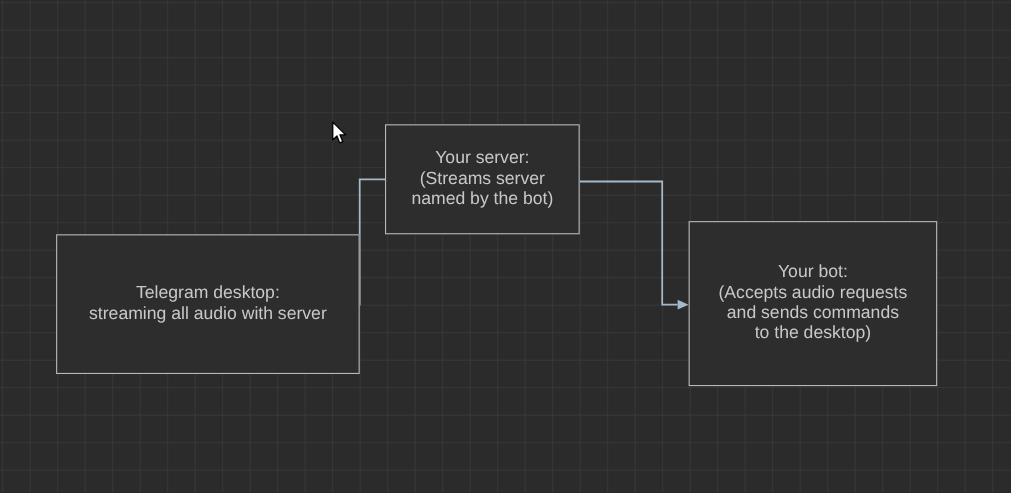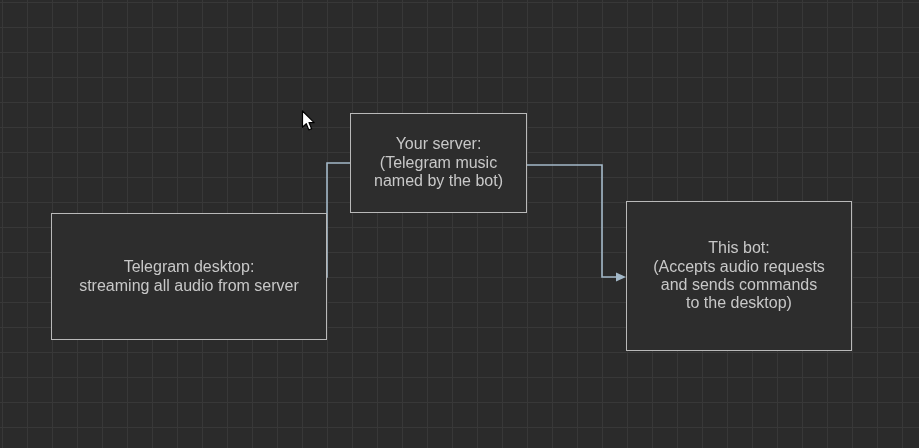--- a/index.html
+++ b/index.html
@@ -72,31 +72,31 @@
       <polygon class="connector-arrow" points="304,277 314,272.6 314,281.4"></polygon>
     </g>
     <g>
       <path class="connector-path" d="M527,165 H602 V277 H616"></path>
       <polygon class="connector-arrow" points="626,277 616,272.6 616,281.4"></polygon>
     </g>
   </svg>
 
   <div class="node" id="node-server">
     <div class="node-line">Your server:</div>
-    <div class="node-line">(Telegram music</div>
+    <div class="node-line">(Streams server</div>
     <div class="node-line">named by the bot)</div>
   </div>
 
   <div class="node" id="node-telegram">
     <div class="node-line">Telegram desktop:</div>
-    <div class="node-line">streaming all audio from server</div>
+    <div class="node-line">streaming all audio with server</div>
   </div>
 
   <div class="node" id="node-bot">
-    <div class="node-line">This bot:</div>
+    <div class="node-line">Your bot:</div>
     <div class="node-line">(Accepts audio requests</div>
     <div class="node-line">and sends commands</div>
     <div class="node-line">to the desktop)</div>
   </div>
 
   <svg class="mouse-cursor" viewBox="0 0 15 22" xmlns="http://www.w3.org/2000/svg">
     <polygon points="1.5,1 1.5,17.2 5.3,13.7 7.8,19.9 10.6,18.7 8,12.6 13.2,12.6" fill="#ffffff" stroke="#000000" stroke-width="1.2" stroke-linejoin="round"></polygon>
   </svg>
 
 </div>

